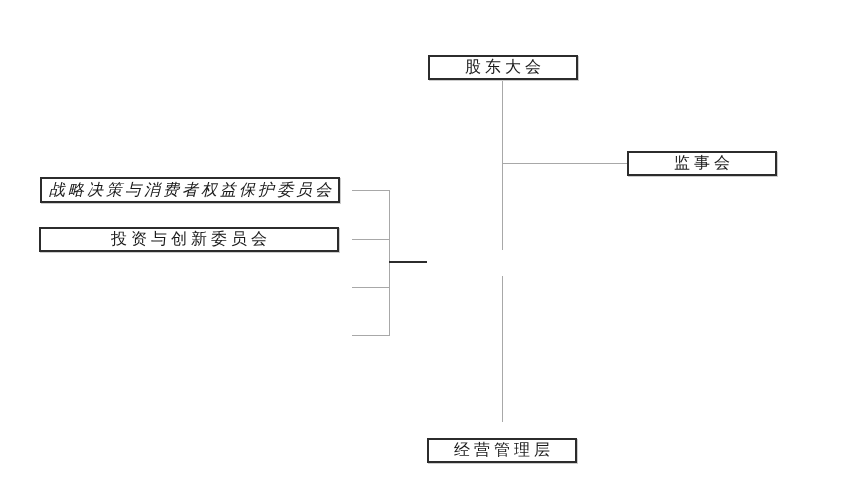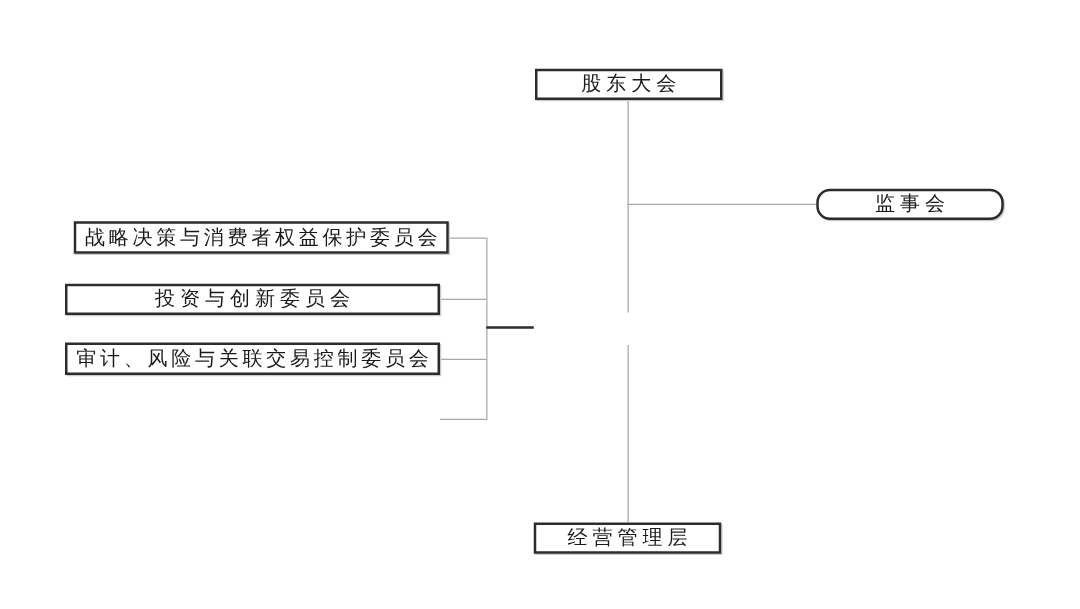--- a/index.html
+++ b/index.html
@@ -27,27 +27,27 @@
     font-size: 16px;
     color: #1a1a1a;
     letter-spacing: 4px;
     white-space: nowrap;
     text-indent: 4px; 
   }
   .node.long { letter-spacing: 3px; font-size: 16px; text-indent: 3px; }
 
   
   .n-shareholders { left: 428px; top: 55px;  width: 150px; height: 25px; }
-  .n-supervisors  { left: 653px; top: 151px; width: 150px; height: 25px; border-radius: 11px; }
+  .n-supervisors  { left: 627px; top: 151px; width: 150px; height: 25px; }
   .n-board        { left: 427px; top: 250px; width: 151px; height: 26px; }
-  .n-management   { left: 427px; top: 418px; width: 150px; height: 25px; text-align: right; }
+  .n-management   { left: 427px; top: 438px; width: 150px; height: 25px; text-align: right; }
 
   
-  .n-c1 { left: 59px; top: 177px; width: 300px; height: 26px; }
-  .n-c2 { left: 52px; top: 227px; width: 300px; height: 25px; font-family: Liberation Mono, monospace; }
+  .n-c1 { left: 40px; top: 177px; width: 300px; height: 26px; font-style: italic; }
+  .n-c2 { left: 39px; top: 227px; width: 300px; height: 25px; font-family: Liberation Mono, monospace; }
   .n-c3 { left: 52px; top: 274px; width: 300px; height: 26px; }
   .n-c4 { left: 52px; top: 323px; width: 300px; height: 25px; }
 
   .line {
     position: absolute;
     background: #a8a8a8;
   }
   .line.dark { background: #2c2c2c; }
 
   .l-v-top        { left: 502px; top: 80px;  width: 1px;   height: 170px; }
@@ -79,16 +79,15 @@
 
   <div class="node n-supervisors">监事会</div>
 
 
   <div class="node n-management">经营管理层</div>
 
   <div class="node long n-c1">战略决策与消费者权益保护委员会</div>
 
   <div class="node n-c2">投资与创新委员会</div>
 
-  <div class="node long n-c3">审计、风险与关联交易控制委员会</div>
 
 
 </div>
 
 </body></html>

